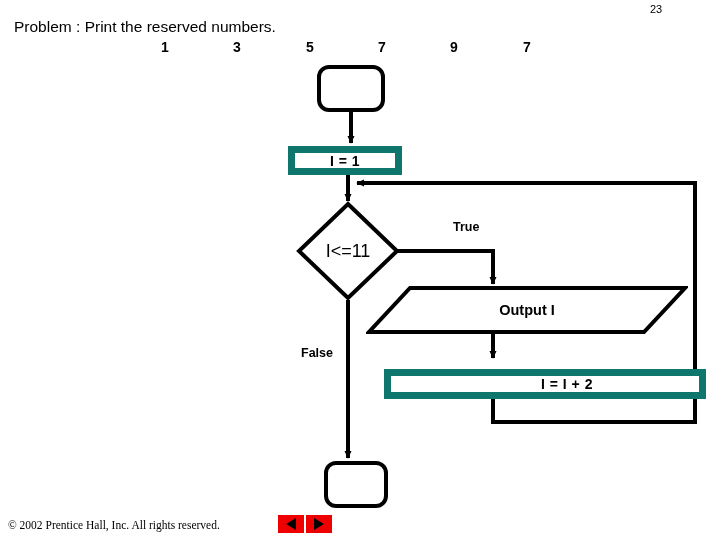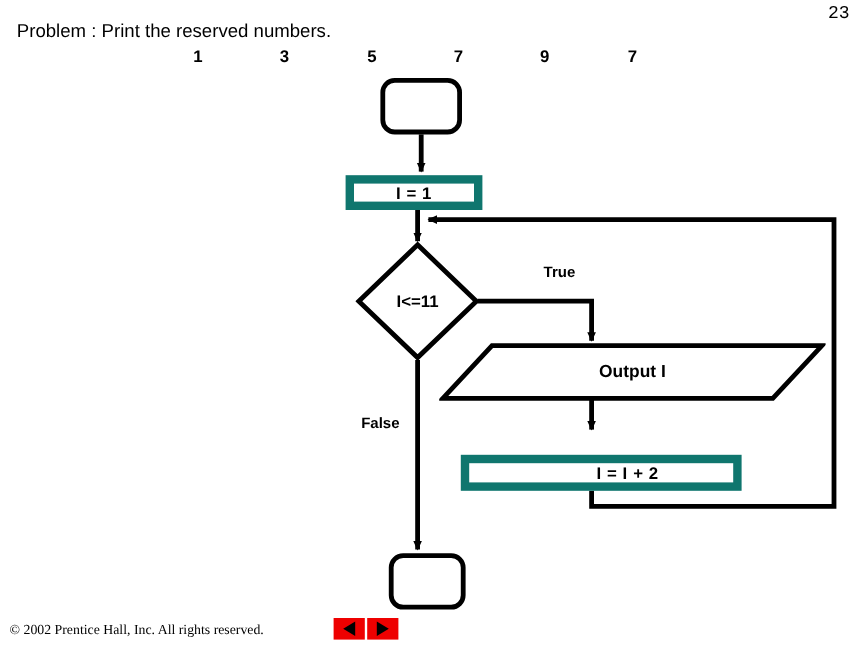--- a/index.html
+++ b/index.html
@@ -12,24 +12,24 @@
     width: 720px;
     height: 540px;
     background: #ffffff;
     overflow: hidden;
     font-family: "Liberation Sans", sans-serif;
   }
   .abs { position: absolute; }
 
   
   #page-number {
-    left: 690px;
+    left: 650px;
     top: 4px;
-    font-family: Liberation Mono, monospace;
-    font-size: 15px;
+    font-family: Liberation Sans, sans-serif;
+    font-size: 11px;
     color: #000000;
     line-height: 1;
   }
   #problem-title {
     left: 14px;
     top: 18px;
     font-size: 15.5px;
     color: #000000;
     white-space: nowrap;
     line-height: 1.1;
@@ -70,22 +70,22 @@
   }
   .diamond-wrap svg { display: block; }
   .diamond-label {
     left: 0;
     top: 0;
     width: 100%;
     height: 100%;
     display: flex;
     align-items: center;
     justify-content: center;
-    font-size: 14px;
-    font-weight: bold;
+    font-size: 18px;
+    font-weight: normal;
     color: #000000;
     pointer-events: none;
   }
   .io-wrap svg { display: block; }
   .io-label {
     left: 0;
     top: 0;
     width: 100%;
     height: 100%;
     display: flex;
@@ -199,21 +199,21 @@
 
   <div class="abs branch-label" style="left:301px; top:311px;margin-top:36px;">False</div>
 
   <div class="abs io-wrap" style="left:366px; top:285px; width:322px; height:50px;">
     <svg width="322" height="50" viewBox="0 0 322 50">
       <polygon points="44,3 319,3 278,47 3,47" fill="#ffffff" stroke="#000000" stroke-width="4" stroke-linejoin="miter"></polygon>
     </svg>
     <div class="abs io-label">Output I</div>
   </div>
 
-  <div class="abs process" style="left:384px; top:379px; width:234px; height:30px;padding-left:44px;">
+  <div class="abs process" style="left:384px; top:369px; width:322px; height:30px;padding-left:44px;">
     <span>I = I + 2</span>
   </div>
 
   <div class="abs terminator" style="left:324px; top:461px; width:64px; height:47px;"></div>
 
   <div class="abs" id="copyright">© 2002 Prentice Hall, Inc. All rights reserved.</div>
 
   <div class="abs nav-button" id="nav-prev">
     <span class="tri tri-left"></span>
   </div>

